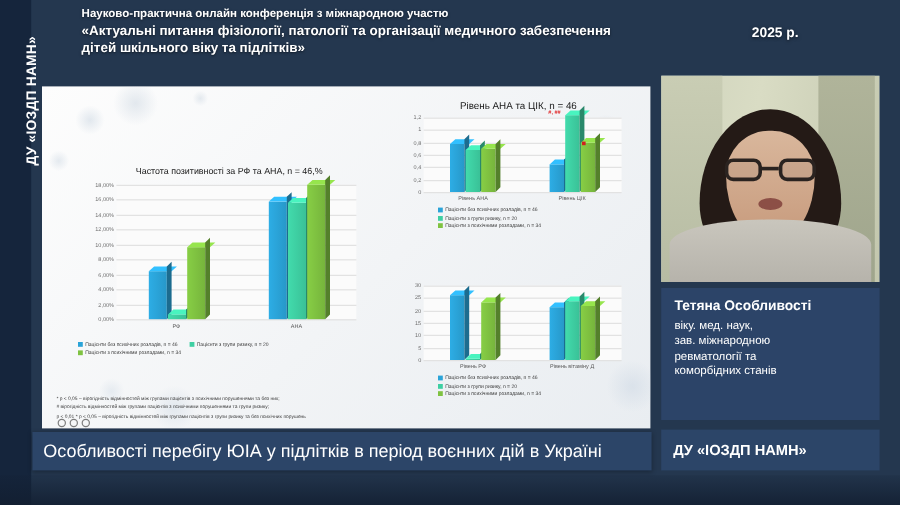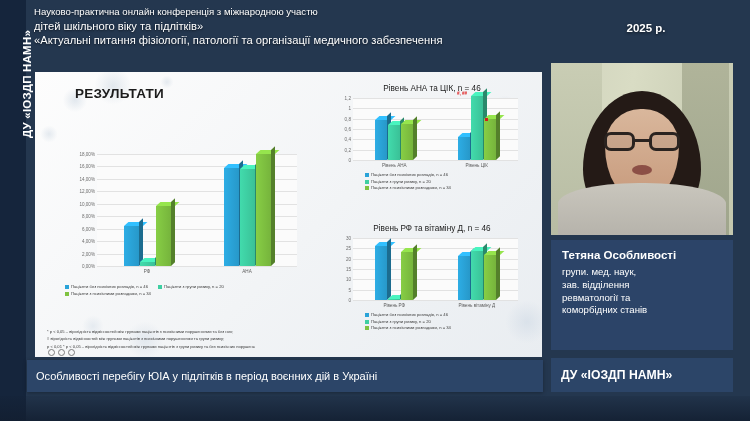--- a/index.html
+++ b/index.html
@@ -47,23 +47,24 @@
   }
 
   
   .header {
     position: absolute;
     left: 34px; top: 6px;
     width: 510px;
   }
   .header-line {
     color: #ffffff;
-    font-weight: normal;
+    font-weight: bold;
     line-height: 1.32;
     text-shadow: 0 1px 2px rgba(0,0,0,.55);
+    margin-left: 34px;
   }
   .header-sub { font-size: 9.6px; }
   .header-main { font-size: 11.2px; }
 
   .date-block {
     position: absolute;
     right: 14px; top: 20px;
     width: 180px;
     text-align: center;
     color: #ffffff;
@@ -218,21 +219,21 @@
     position: absolute;
     left: 27px; top: 360px;
     width: 516px; height: 32px;
     background: #2c4568;
     display: flex;
     align-items: center;
     box-shadow: 0 1px 4px rgba(0,0,0,.3);
   }
   .caption-text {
     color: #ffffff;
-    font-size: 11px;
+    font-size: 15px;
     margin-left: 9px;
     white-space: nowrap;
   }
 
   
   .video-wrap {
     position: absolute;
     left: 551px; top: 63px;
     width: 182px; height: 172px;
     background: #6a7f92;
@@ -357,32 +358,34 @@
 <body>
 
 <div id="stage">
 
   <div class="left-strip">
     <div class="left-vert-text">ДУ «ІОЗДП НАМН»</div>
   </div>
 
   <div class="header">
     <div class="header-line header-sub">Науково-практична онлайн конференція з міжнародною участю</div>
+    <div class="header-line header-main">«Актуальні питання фізіології, патології та організації медичного забезпечення</div>
     <div class="header-line header-main">дітей шкільного віку та підлітків»</div>
-    <div class="header-line header-main">«Актуальні питання фізіології, патології та організації медичного забезпечення</div>
   </div>
 
   <div class="date-block">
     <div>2025 р.</div>
   </div>
 
   <div class="slide">
 
-    <div class="slide-title">РЕЗУЛЬТАТИ</div>
-
+
+    <div style="position:absolute;left:22px;top:66px;width:268px;">
+      <div class="chart-title">Частота позитивності за РФ та АНА, n = 46,%</div>
+    </div>
 
     <div id="chart1-plot" class="plot" style="position:absolute;left:62px;top:82px;width:200px;height:112px;">
         <div class="gridline" style="top: 112px;"></div>
         <div class="ytick" style="top: 112px;">0,00%</div>
         <div class="gridline" style="top: 99.5556px;"></div>
         <div class="ytick" style="top: 99.5556px;">2,00%</div>
         <div class="gridline" style="top: 87.1111px;"></div>
         <div class="ytick" style="top: 87.1111px;">4,00%</div>
         <div class="gridline" style="top: 74.6667px;"></div>
         <div class="ytick" style="top: 74.6667px;">6,00%</div>
@@ -517,23 +520,20 @@
         <div class="row">
           <span class="sw" style="background: rgb(62, 207, 162);"></span>
           <span>Пацієнти з групи ризику, n = 20</span>
         </div>
         <div class="row">
           <span class="sw" style="background: rgb(127, 194, 65);"></span>
           <span>Пацієнти з психічними розладами, n = 34</span>
         </div>
       </div>
 
-    <div style="position:absolute;left:292px;top:152px;width:210px;">
-      <div class="chart-title big">Рівень РФ та вітаміну Д, n = 46</div>
-    </div>
     <div id="chart3-plot" class="plot" style="position:absolute;left:318px;top:166px;width:165px;height:62px;">
         <div class="gridline" style="top: 62px;"></div>
         <div class="ytick" style="top: 62px;">0</div>
         <div class="gridline" style="top: 51.6667px;"></div>
         <div class="ytick" style="top: 51.6667px;">5</div>
         <div class="gridline" style="top: 41.3333px;"></div>
         <div class="ytick" style="top: 41.3333px;">10</div>
         <div class="gridline" style="top: 31px;"></div>
         <div class="ytick" style="top: 31px;">15</div>
         <div class="gridline" style="top: 20.6667px;"></div>
@@ -623,22 +623,22 @@
     <div class="v-glasses">
       <i class="l"></i>
         <b></b>
         <i class="r"></i>
     </div>
     <div class="v-body"></div>
   </div>
 
   <div class="speaker-card">
     <div class="sp-name">Тетяна Особливості</div>
-    <div class="sp-role">групи. мед. наук,</div>
-    <div class="sp-role">зав. відділення</div>
+    <div class="sp-role">віку. мед. наук,</div>
+    <div class="sp-role">зав. міжнародною</div>
     <div class="sp-role">ревматології та</div>
     <div class="sp-role">коморбідних станів</div>
   </div>
 
   <div class="org-badge">
     <div class="org-text">ДУ «ІОЗДП НАМН»</div>
   </div>
 
   <div class="bottom-band"></div>
 </div>

